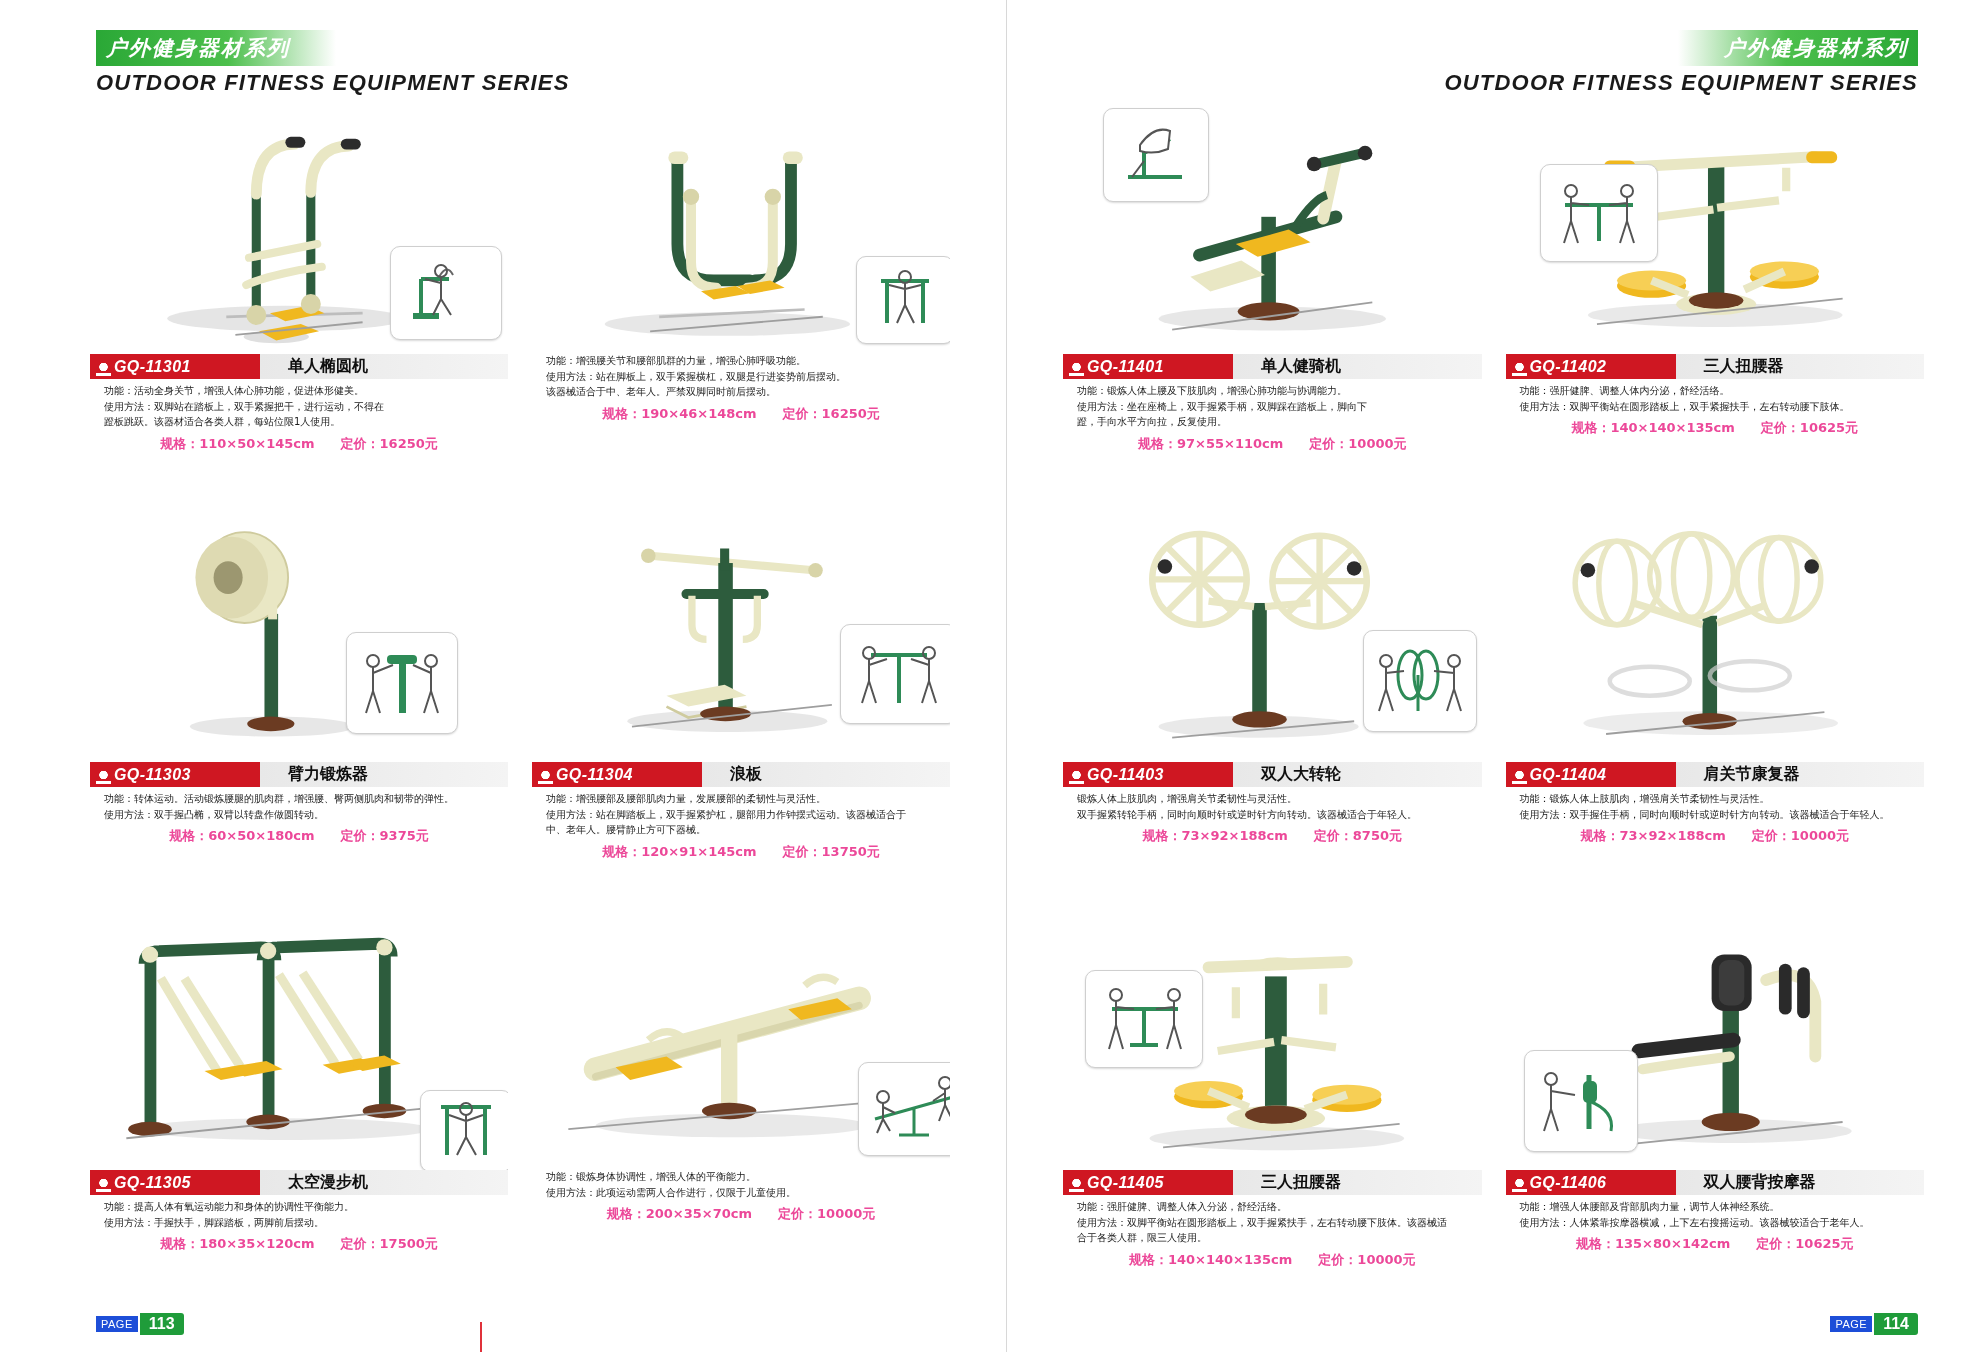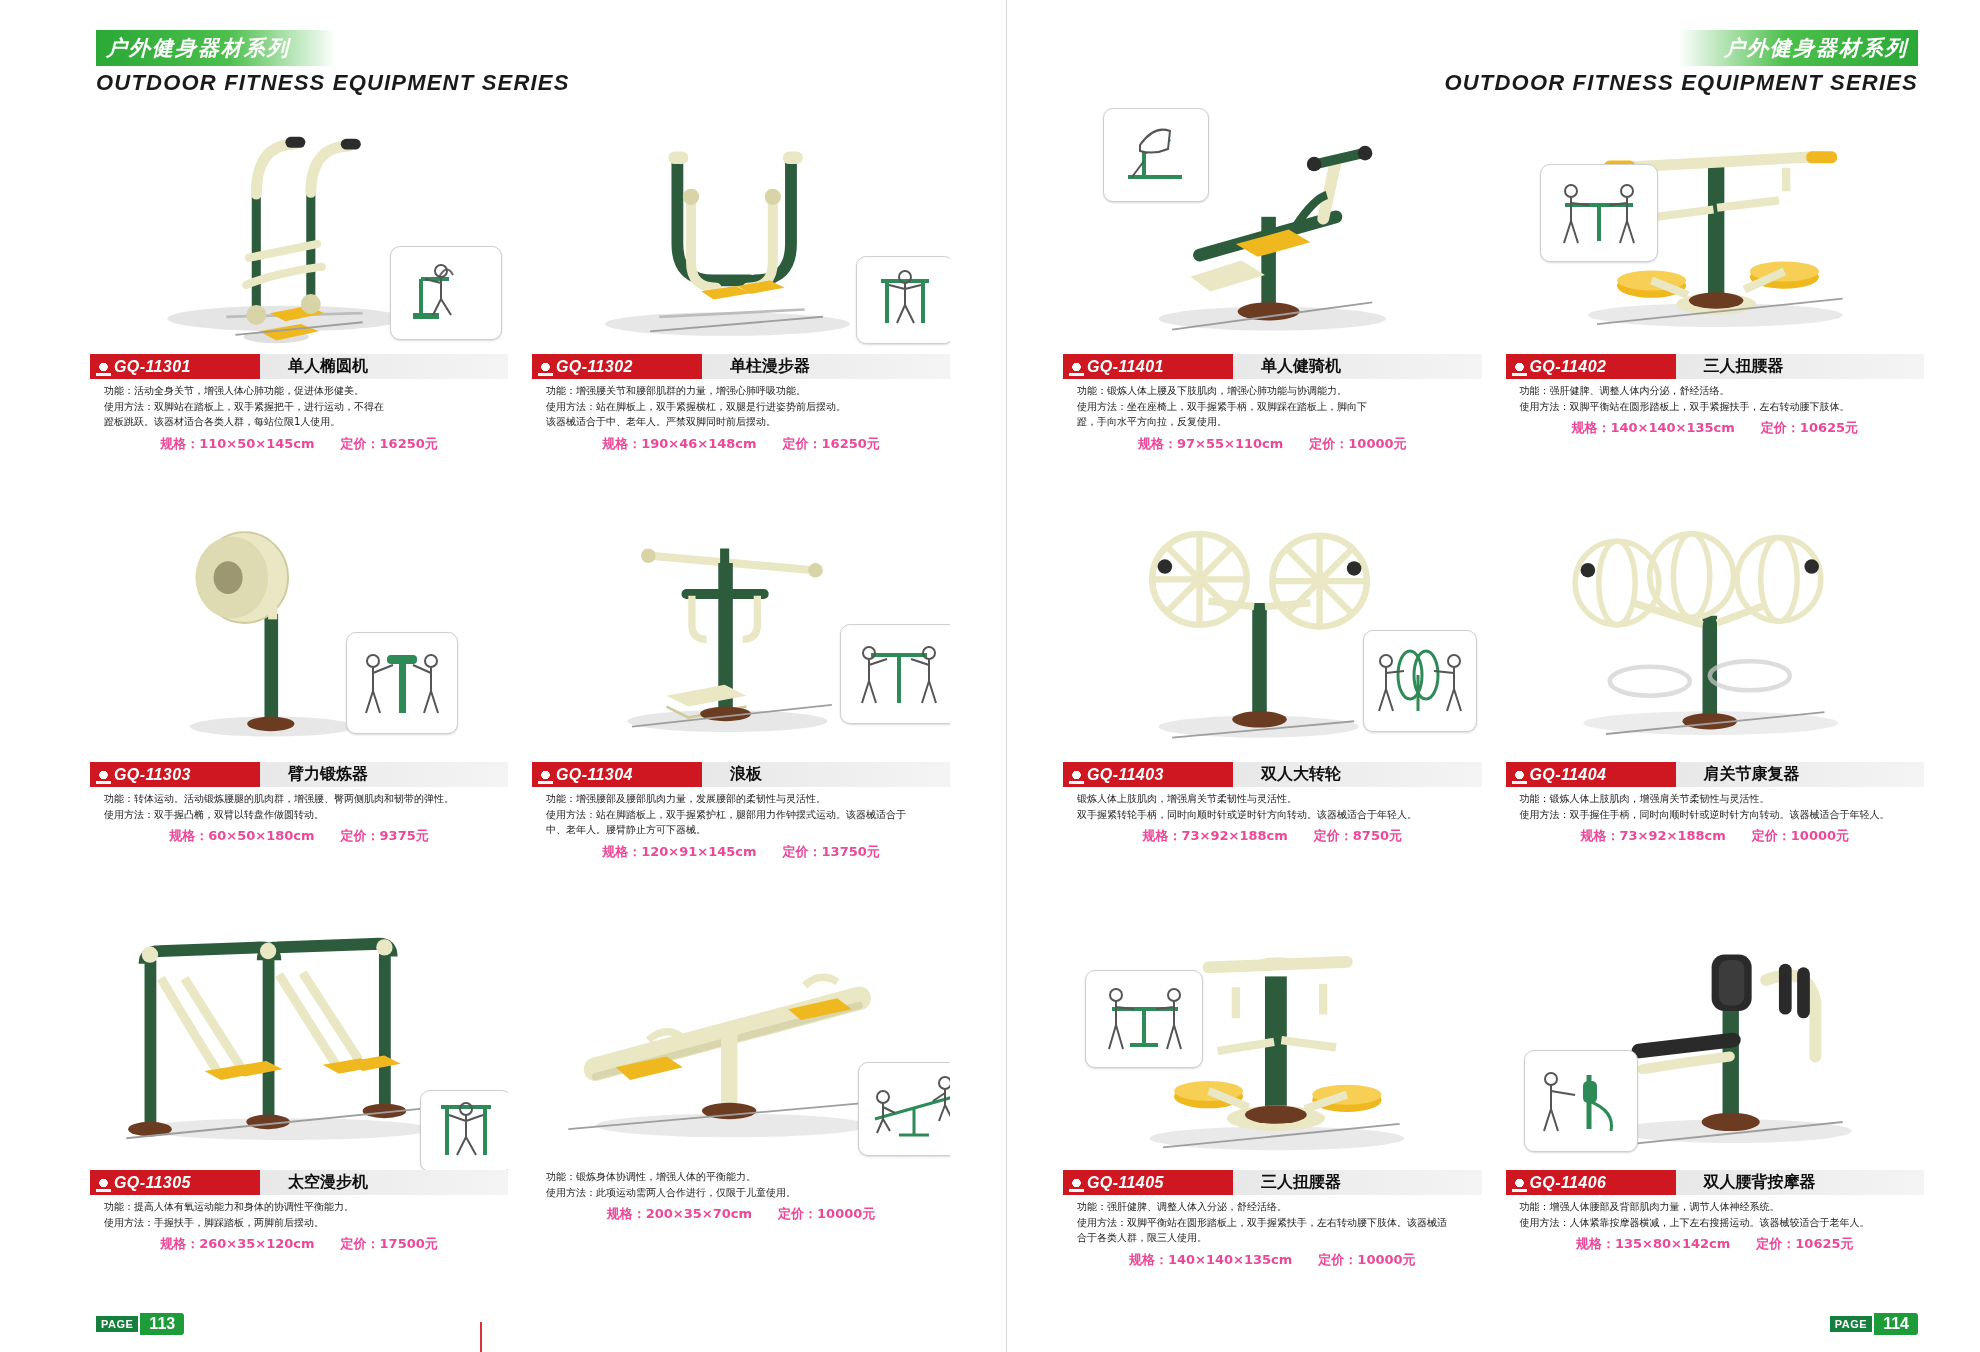--- a/index.html
+++ b/index.html
@@ -138,21 +138,21 @@
   .specline .sep{display:inline-block;width:26px;}
 
   
   .pagebadge{
     position:absolute;bottom:16px;
     display:flex;align-items:center;height:24px;
   }
   .pagebadge.left{left:62px;}
   .pagebadge.right{right:62px;}
   .pagebadge .pg{
-    background:#15803d;color:#fff;font-size:11px;font-weight:bold;
+    background:#1d4ed8;color:#fff;font-size:11px;font-weight:normal;
     padding:2px 5px;letter-spacing:.5px;
   }
   .pagebadge .num{
     background:#1f9c3a;color:#fff;font-size:16px;font-weight:bold;
     padding:2px 9px;margin-left:2px;border-radius:0 3px 3px 0;
   }
   .pagebadge.right .pg{order:1}
   .pagebadge.right .num{order:2}
   .gutter-mark{
     position:absolute;bottom:0;left:50%;width:2px;height:30px;background:#e0313a;transform:translateX(-40px);
@@ -233,24 +233,20 @@
             <path d="M226 196 L262 190 L278 198 L240 205 Z" fill="#f0b81f"></path>
             <path d="M130 246 L320 230" stroke="#9e9e9e" stroke-width="2"></path>
           </svg>
           <div class="thumb" style="left:324px;top:160px;width:96px;height:86px;">
             <svg viewBox="0 0 96 86">
               <path d="M24 24 L72 24 M30 24 L30 66 M66 24 L66 66" stroke="#2e8b57" stroke-width="4" fill="none"></path>
               <circle cx="48" cy="20" r="6" fill="none" stroke="#555" stroke-width="2"></circle>
               <path d="M48 26 L48 48 M48 48 L40 66 M48 48 L57 66 M48 32 L32 28 M48 32 L64 28" stroke="#555" stroke-width="2" fill="none"></path>
             </svg>
           </div>
-        </div>
-        <div class="titlebar">
-          <div class="code">GQ-11302</div>
-          <div class="name">单柱漫步器</div>
         </div>
         <div class="desc">
           <p>功能：增强腰关节和腰部肌群的力量，增强心肺呼吸功能。</p>
           <p>使用方法：站在脚板上，双手紧握横杠，双腿是行进姿势前后摆动。</p>
           <p>该器械适合于中、老年人。严禁双脚同时前后摆动。</p>
         </div>
         <div class="specline">
           <span>规格：</span><span>190×46×148cm</span><span class="sep"></span><span>定价：</span><span>16250元</span>
         </div>
       </div>
@@ -366,21 +362,21 @@
         </div>
         <div class="titlebar">
           <div class="code">GQ-11305</div>
           <div class="name">太空漫步机</div>
         </div>
         <div class="desc">
           <p>功能：提高人体有氧运动能力和身体的协调性平衡能力。</p>
           <p>使用方法：手握扶手，脚踩踏板，两脚前后摆动。</p>
         </div>
         <div class="specline">
-          <span>规格：</span><span>260×35×120cm</span><span class="sep"></span><span>定价：</span><span>17500元</span>
+          <span>规格：</span><span>180×35×120cm</span><span class="sep"></span><span>定价：</span><span>17500元</span>
         </div>
       </div>
 
       <div class="cell">
         <div class="art">
           <svg viewBox="0 0 460 258" preserveAspectRatio="xMidYMid meet">
             <ellipse cx="220" cy="222" rx="150" ry="13" fill="#cfcfcf" opacity=".45"></ellipse>
             <path d="M70 160 L360 82" stroke="#e9e7c4" stroke-width="26" stroke-linecap="round"></path>
             <path d="M70 168 L360 90" stroke="#cfcb9e" stroke-width="8" stroke-linecap="round" opacity=".6"></path>
             <path d="M92 158 L148 146 L166 158 L108 172 Z" fill="#f0b81f"></path>

